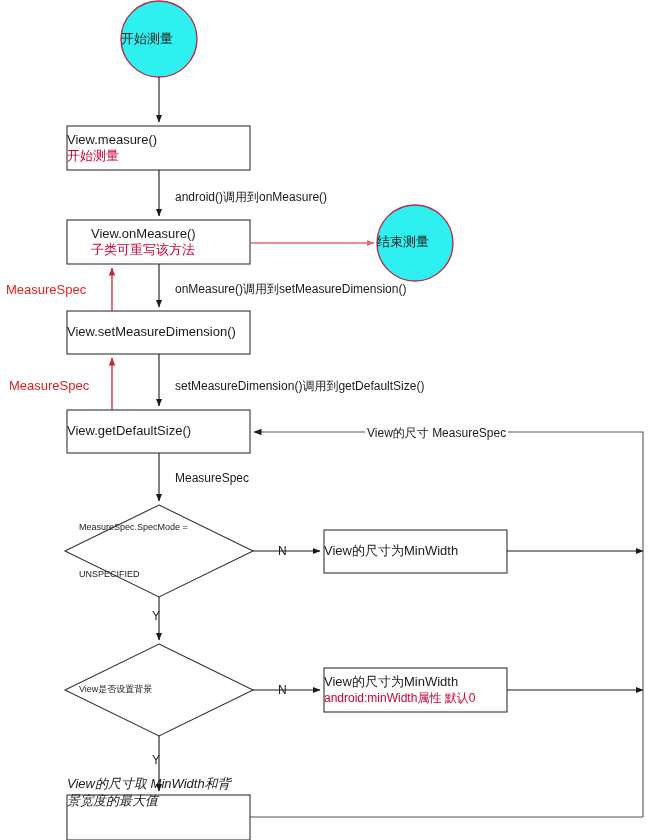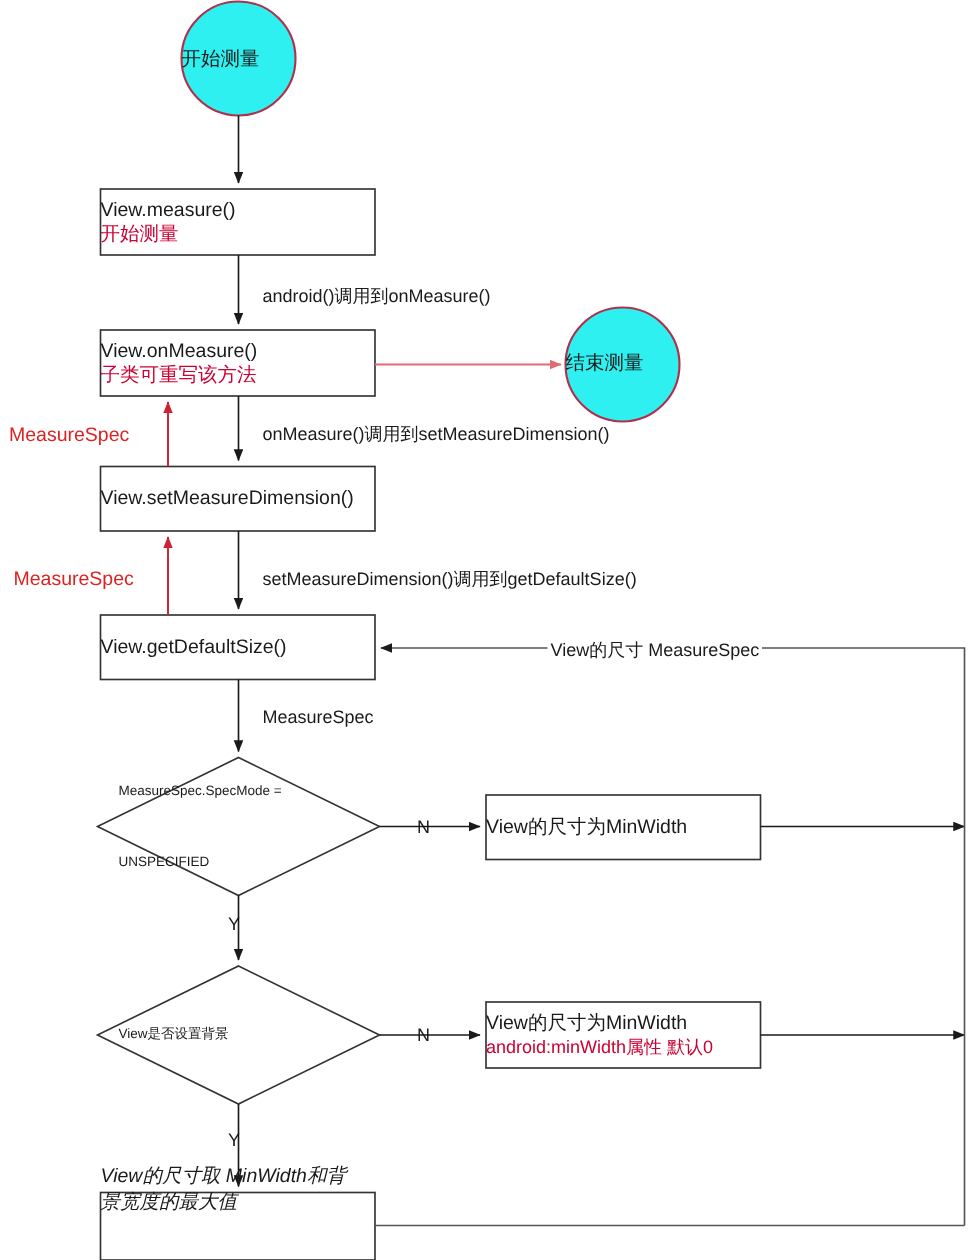--- a/index.html
+++ b/index.html
@@ -135,21 +135,21 @@
 
   <div class="node-label" style="left:377px; top:223px; width:76px; height:40px;font-family:Liberation Mono, monospace;">
     <span class="txt-dark fs13">结束测量</span>
   </div>
 
   <div class="node-label" style="left:67px; top:126px; width:183px; height:44px;">
     <span class="txt-dark fs13">View.measure()</span>
     <span class="txt-red fs13">开始测量</span>
   </div>
 
-  <div class="node-label" style="left:67px; top:220px; width:183px; height:44px;">
+  <div class="node-label" style="left:67px; top:220px; width:183px; height:44px;padding-left:24px;">
     <span class="txt-dark fs13">View.onMeasure()</span>
     <span class="txt-red fs13">子类可重写该方法</span>
   </div>
 
   <div class="node-label" style="left:67px; top:311px; width:183px; height:43px;">
     <span class="txt-dark fs13">View.setMeasureDimension()</span>
   </div>
 
   <div class="node-label" style="left:67px; top:410px; width:183px; height:43px;border-radius:17px;">
     <span class="txt-dark fs13">View.getDefaultSize()</span>

